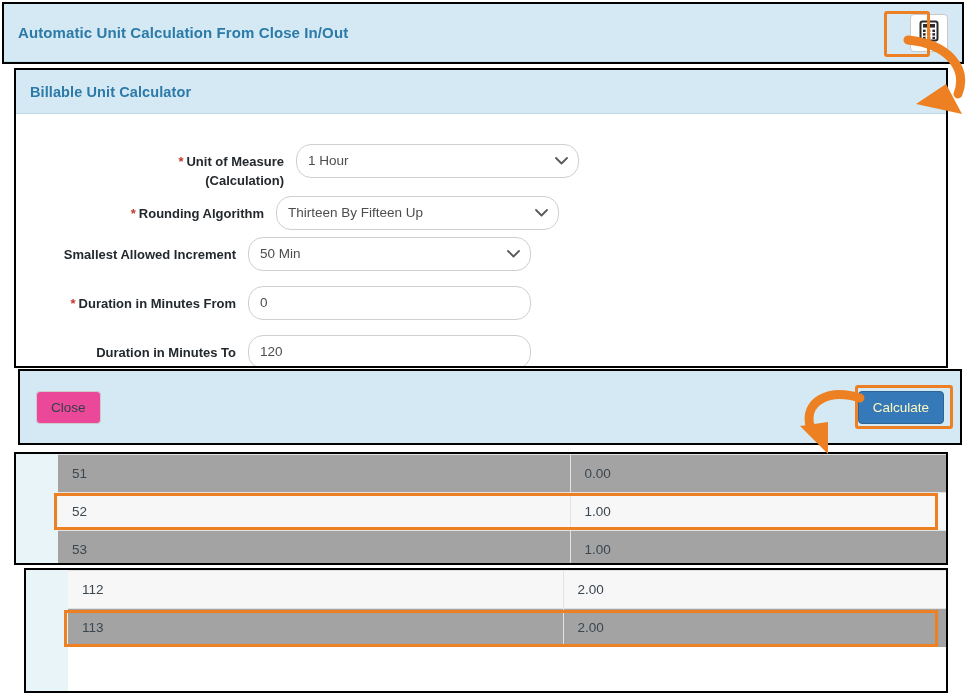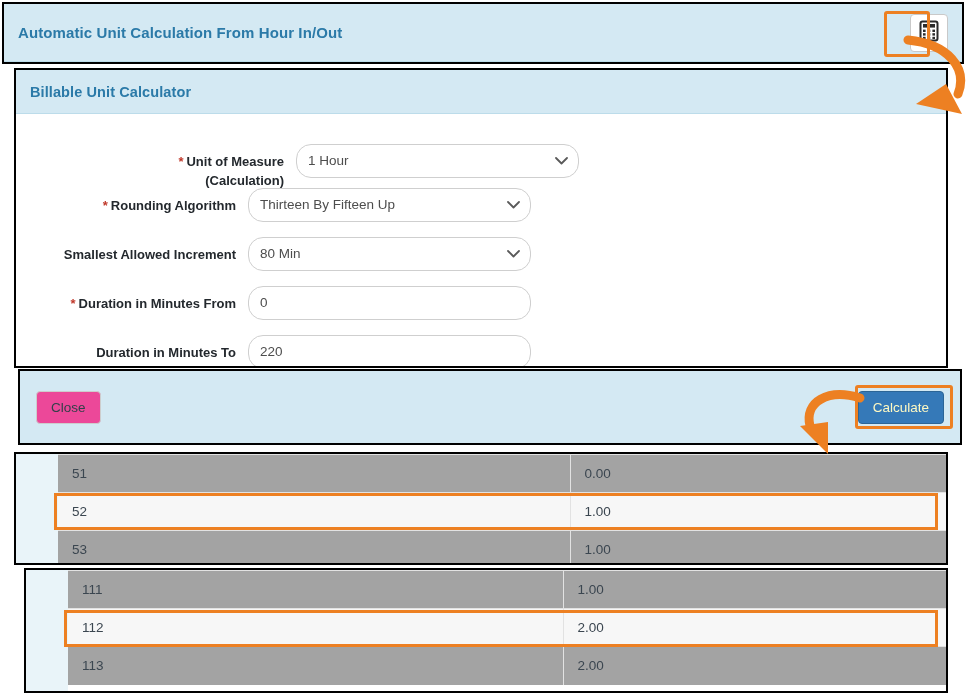--- a/index.html
+++ b/index.html
@@ -169,21 +169,21 @@
 
   svg.arrow { position: absolute; overflow: visible; pointer-events: none; }
 </style>
 </head>
 <body>
 
 <div id="stage">
 
   <div class="panel" style="left:2px; top:2px; width:962px; height:62px;">
     <div class="titlebar">
-      <div class="title">Automatic Unit Calculation From Hour In/Out</div>
+      <div class="title">Automatic Unit Calculation From Close In/Out</div>
       <div class="calc-btn">
         <span class="calc-glyph">
           <svg width="20" height="22" viewBox="0 0 20 22" aria-hidden="true">
             <rect x="1.5" y="1.5" width="17" height="19" rx="2" fill="#ffffff" stroke="#2b2b2b" stroke-width="2"></rect>
             <rect x="4" y="4" width="12" height="3.6" fill="#2b2b2b"></rect>
             <g fill="#2b2b2b">
               <rect x="4" y="9.6" width="2.6" height="2.4"></rect>
               <rect x="8.7" y="9.6" width="2.6" height="2.4"></rect>
               <rect x="13.4" y="9.6" width="2.6" height="2.4"></rect>
               <rect x="4" y="13.2" width="2.6" height="2.4"></rect>
@@ -217,40 +217,40 @@
         <div class="fctrl selwrap">
           <div class="sel">1 Hour</div>
           <span class="chev">
             <svg width="13" height="8" viewBox="0 0 13 8">
                 <path d="M1 1l5.5 5.5L12 1" fill="none" stroke="#5a5a5a" stroke-width="1.8" stroke-linecap="round" stroke-linejoin="round"></path>
               </svg>
           </span>
         </div>
       </div>
 
-      <div class="frow" style="top:74px;">
+      <div class="frow" style="top:82px;padding-left:28px;">
         <div class="flabel">
           <span class="req">*</span><span>Rounding Algorithm</span>
         </div>
         <div class="fctrl selwrap">
           <div class="sel">Thirteen By Fifteen Up</div>
           <span class="chev">
             <svg width="13" height="8" viewBox="0 0 13 8">
                 <path d="M1 1l5.5 5.5L12 1" fill="none" stroke="#5a5a5a" stroke-width="1.8" stroke-linecap="round" stroke-linejoin="round"></path>
               </svg>
           </span>
         </div>
       </div>
 
       <div class="frow" style="top:123px;">
         <div class="flabel">
           <span>Smallest Allowed Increment</span>
         </div>
         <div class="fctrl selwrap">
-          <div class="sel">80 Min</div>
+          <div class="sel">50 Min</div>
           <span class="chev">
             <svg width="13" height="8" viewBox="0 0 13 8">
                 <path d="M1 1l5.5 5.5L12 1" fill="none" stroke="#5a5a5a" stroke-width="1.8" stroke-linecap="round" stroke-linejoin="round"></path>
               </svg>
           </span>
         </div>
       </div>
 
       <div class="frow" style="top:172px;">
         <div class="flabel">
@@ -259,21 +259,21 @@
         <div class="fctrl">
           <div class="txt">0</div>
         </div>
       </div>
 
       <div class="frow" style="top:221px;">
         <div class="flabel">
           <span>Duration in Minutes To</span>
         </div>
         <div class="fctrl">
-          <div class="txt">220</div>
+          <div class="txt">120</div>
         </div>
       </div>
 
     </div>
   </div>
 
   <div class="panel" style="left:18px; top:369px; width:944px; height:76px;">
     <div class="footer">
       <button class="btn-close">Close</button>
       <button class="btn-calc">Calculate</button>
@@ -310,24 +310,20 @@
 
   <div class="panel" style="left:24px; top:568px; width:924px; height:125px;">
     <div class="gutter" style="left:0; width:42px;"></div>
     <div class="tblwrap" style="left:42px;">
       <table class="tbl">
         <colgroup>
             <col style="width:495px">
             <col>
           </colgroup>
         <tbody>
-          <tr>
-            <td>111</td>
-            <td class="c2">1.00</td>
-          </tr>
           <tr class="hl">
             <td>112</td>
             <td class="c2">2.00</td>
           </tr>
           <tr>
             <td>113</td>
             <td class="c2">2.00</td>
           </tr>
         </tbody>
       </table>

